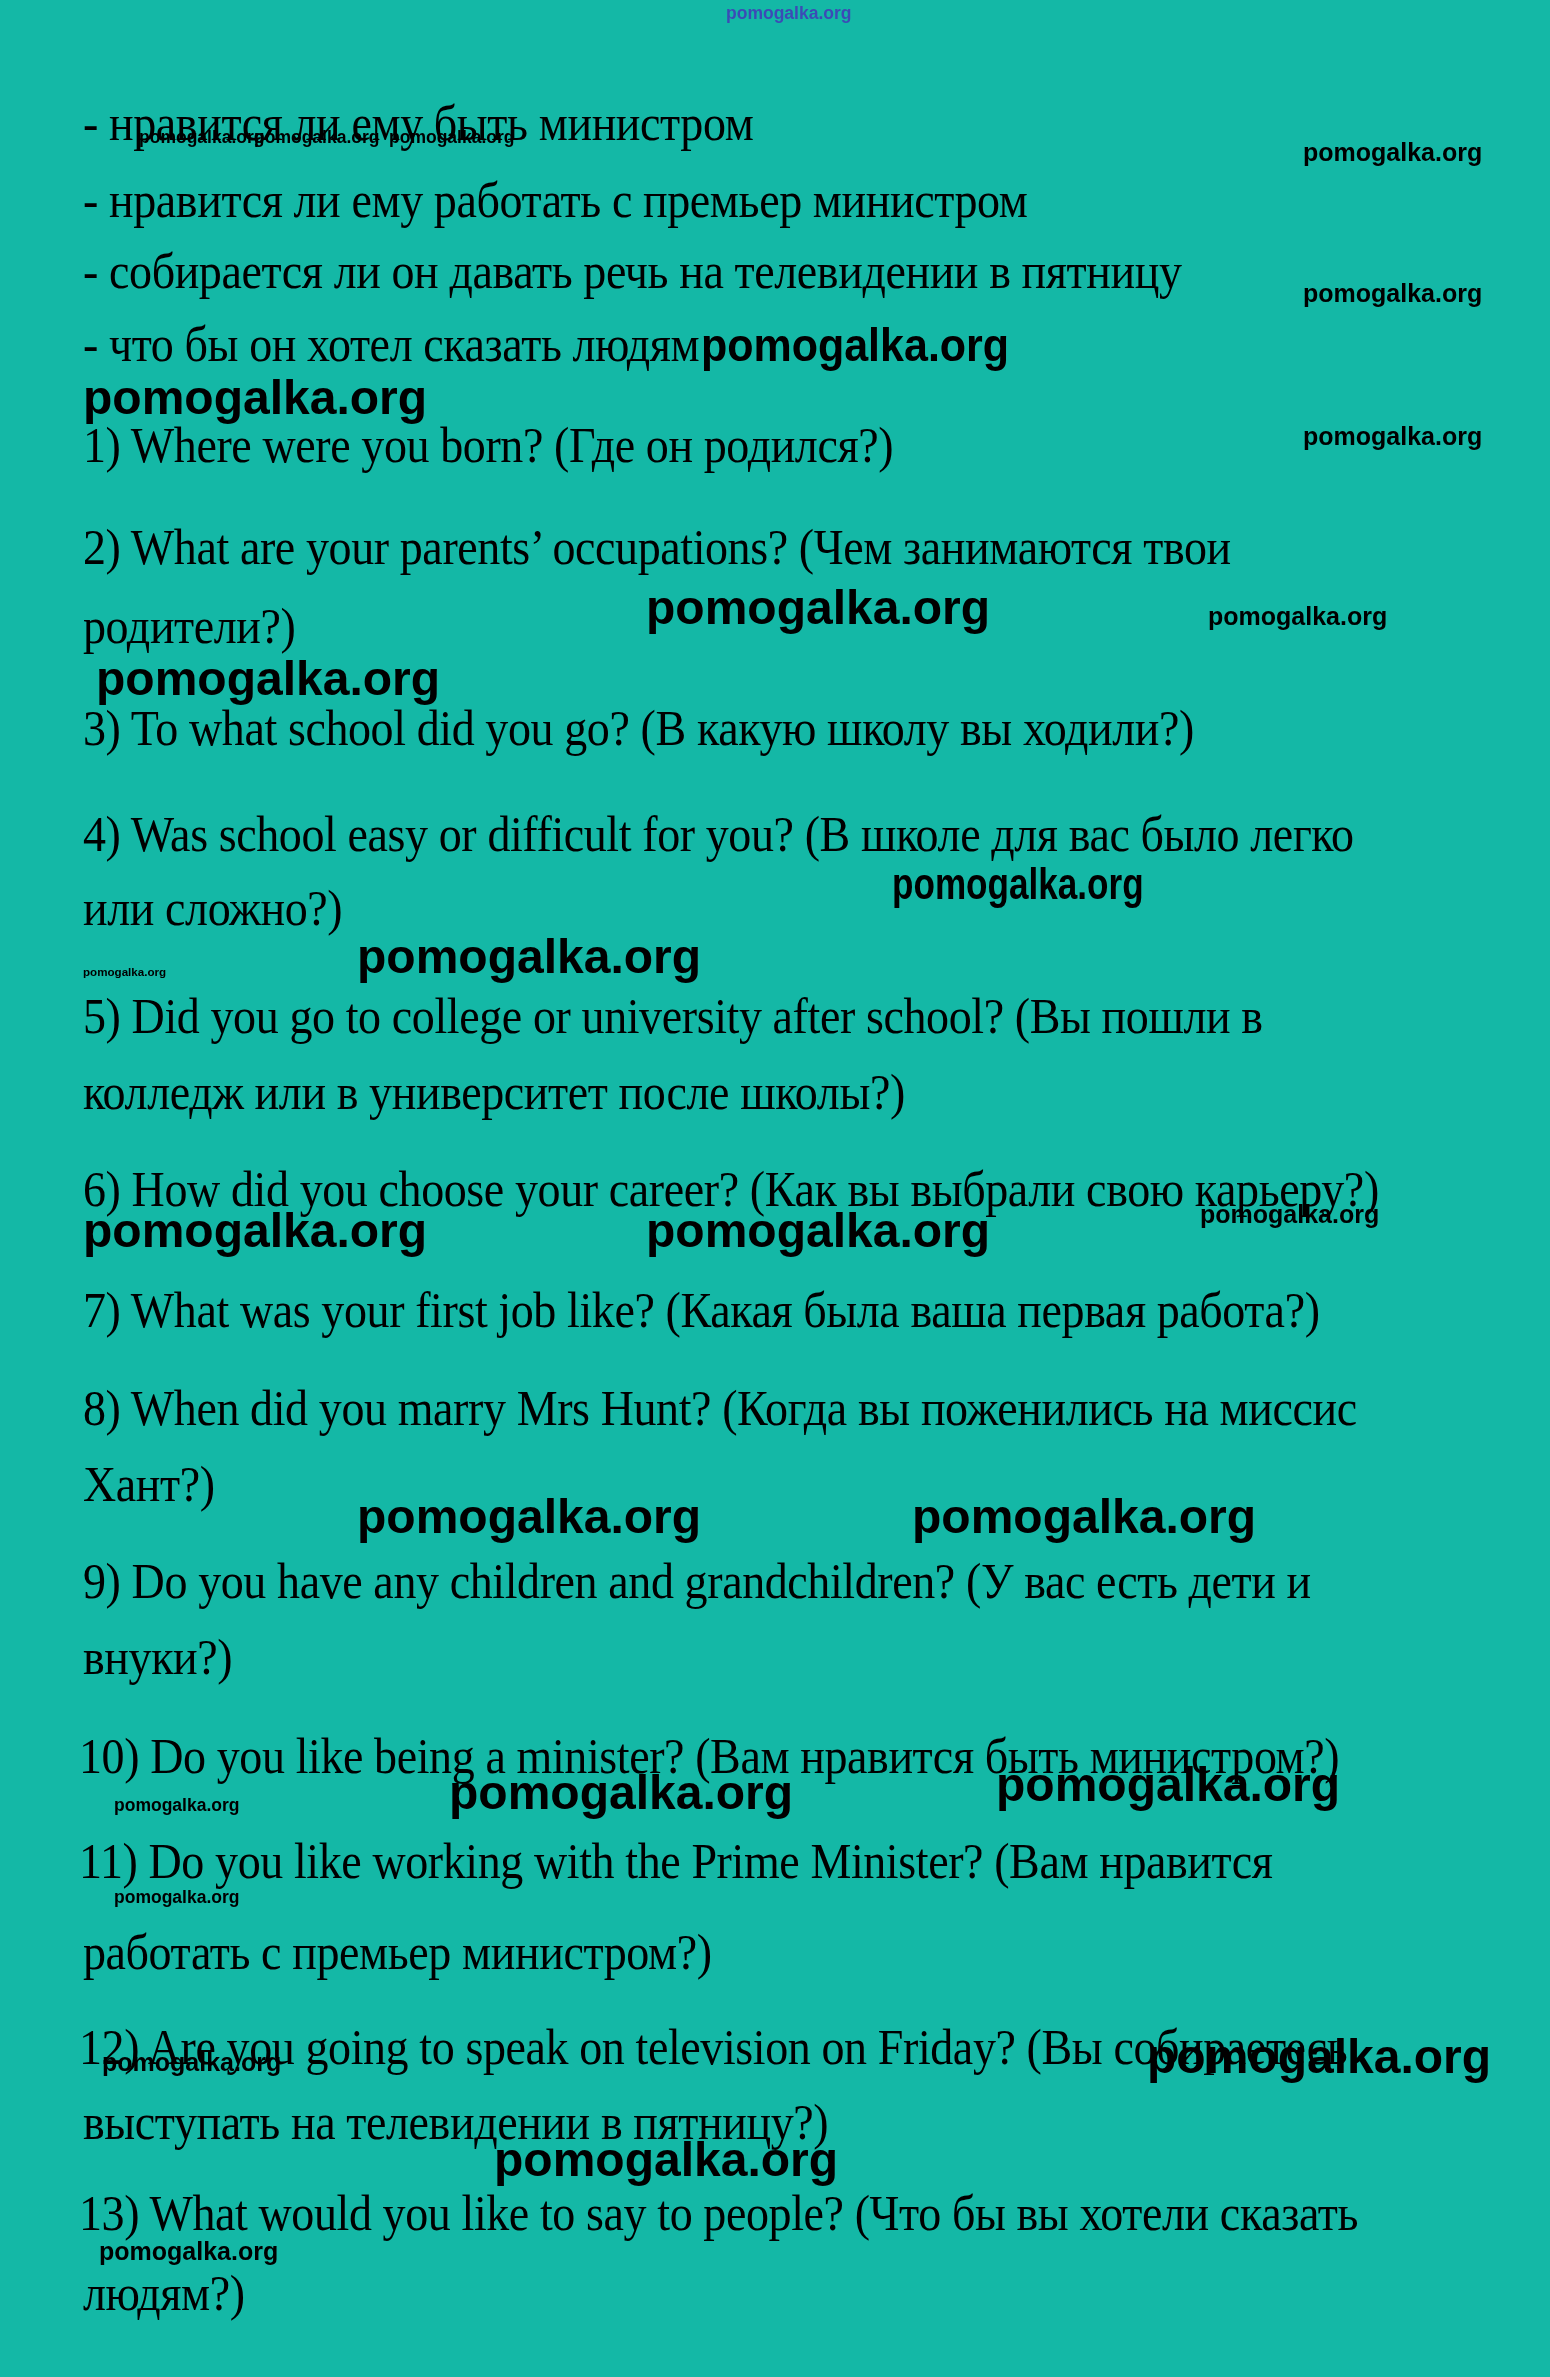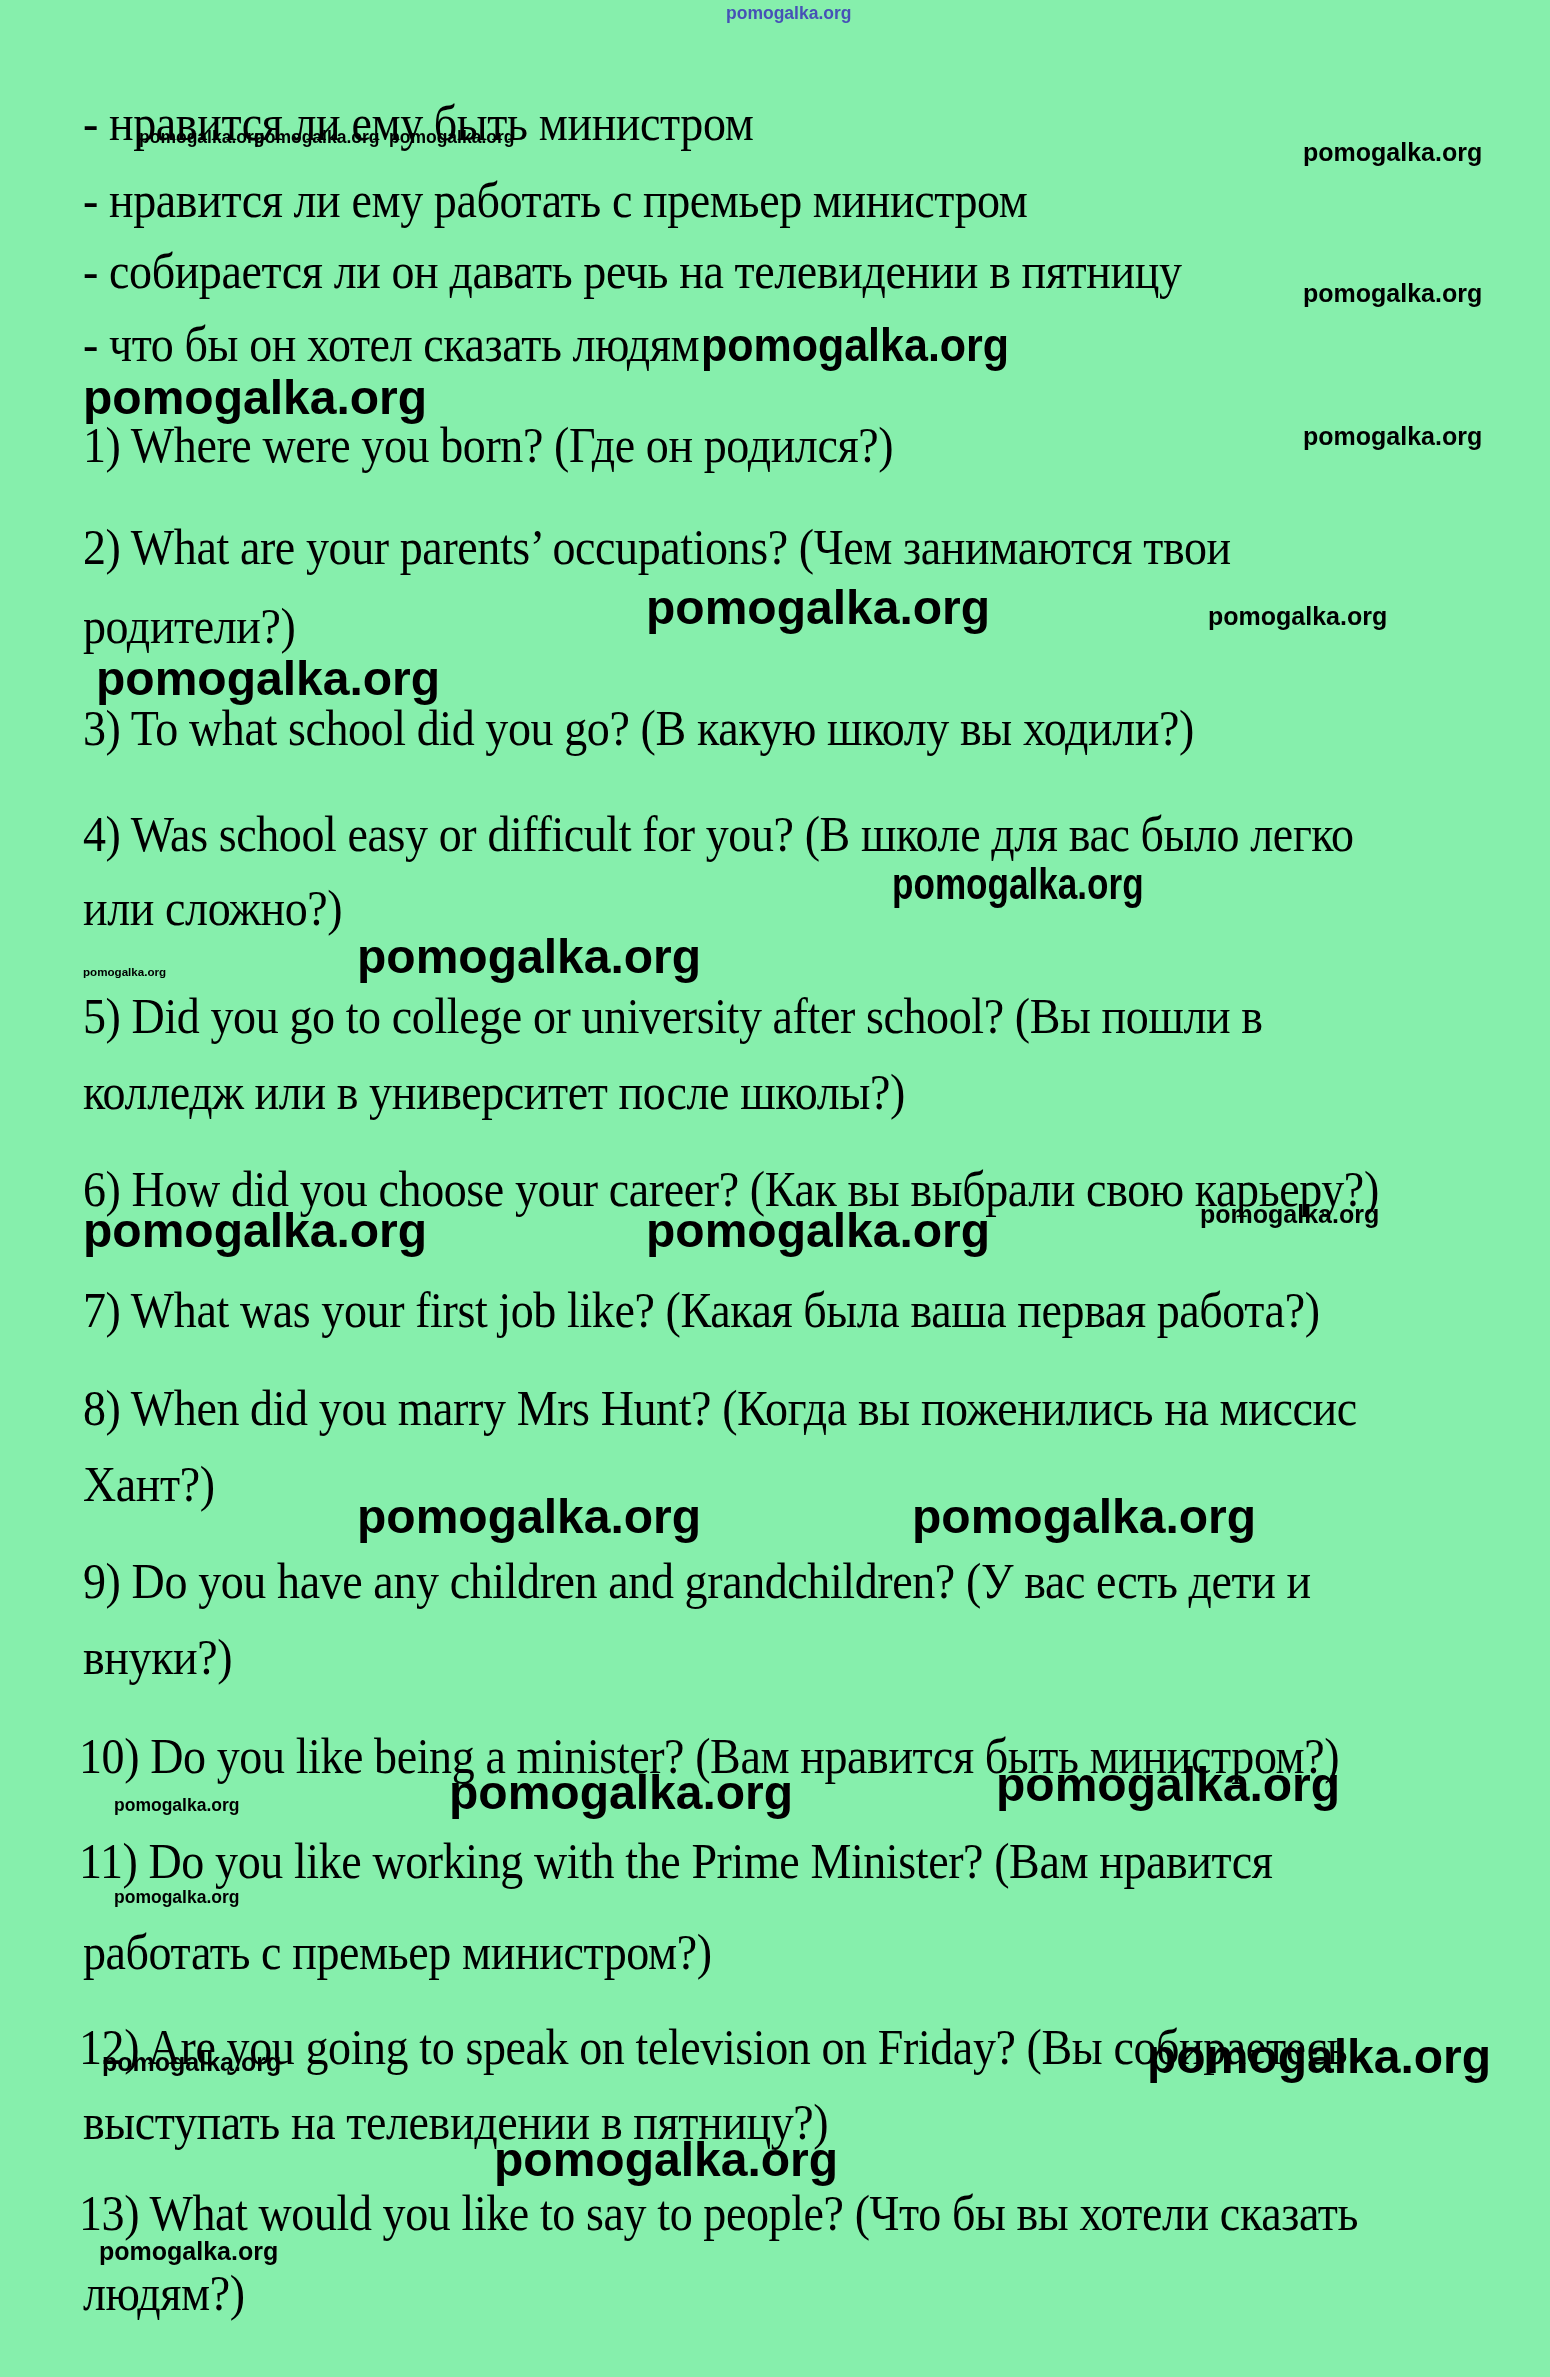--- a/index.html
+++ b/index.html
@@ -53,21 +53,21 @@
     letter-spacing: 0;
     display: inline-block;
     transform: scaleY(0.95);
     transform-origin: left bottom;
     margin-left: 1.7px;
   }
 </style>
 </head>
 <body>
 
-<div id="page" style="background: #86efac;">
+<div id="page" style="background: #14b8a6;">
     <div class="wm wm-blue" style="left: 726px; top: 5px;"><span>pomogalka.org</span></div>
     <div class="body-line" style="left: 83px; top: 96px;"><span>- нравится ли ему быть министром</span></div>
     <div class="wm wm-small" style="left: 139px; top: 129px;"><span>pomogalka.org</span></div>
     <div class="wm wm-small" style="left: 254px; top: 129px;"><span>pomogalka.org</span></div>
     <div class="wm wm-small" style="left: 389px; top: 129px;"><span>pomogalka.org</span></div>
     <div class="wm wm-med" style="left: 1303px; top: 140px;"><span>pomogalka.org</span></div>
     <div class="body-line" style="left: 83px; top: 173px;"><span>- нравится ли ему работать с премьер министром</span></div>
     <div class="body-line" style="left: 83px; top: 244px;"><span>- собирается ли он давать речь на телевидении в пятницу</span></div>
     <div class="wm wm-med" style="left: 1303px; top: 281px;"><span>pomogalka.org</span></div>
     <div class="body-line" style="left: 83px; top: 317px;"><span>- что бы он хотел сказать людям</span><span class="wm-inline">pomogalka.org</span></div>

